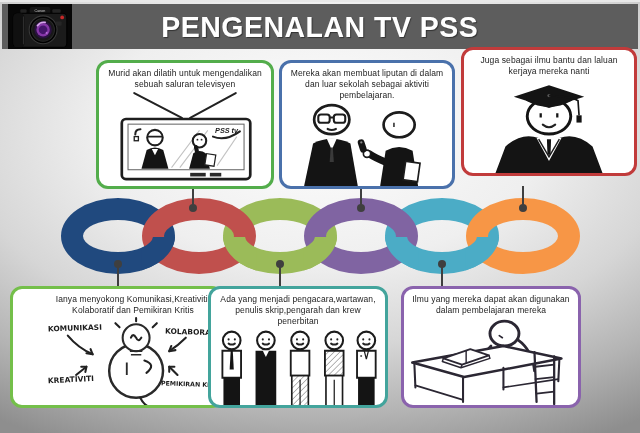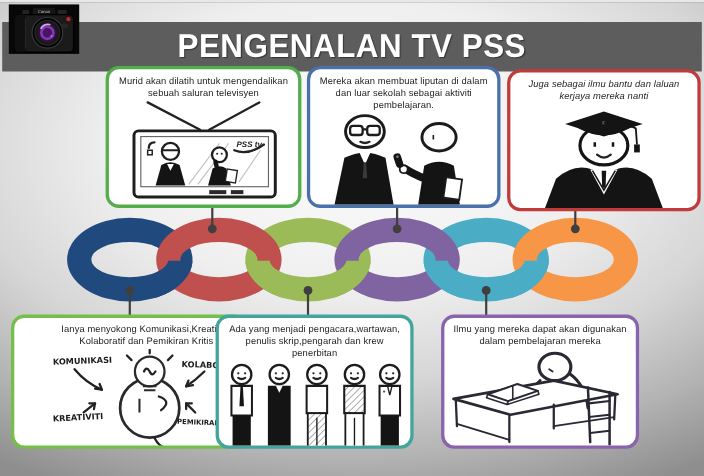--- a/index.html
+++ b/index.html
@@ -6,21 +6,21 @@
   .slide{
     position:relative;width:640px;height:433px;overflow:hidden;
     font-family:"Liberation Sans",sans-serif;
     background:
       radial-gradient(ellipse 90% 80% at 50% 30%, #fdfdfd 0%, #efefef 38%, #d6d6d6 62%, #b3b3b3 82%, #8e8e8e 100%);
     border-top:2px solid #e8e8e8;
   }
   
   .banner{
     position:absolute;left:2px;right:2px;top:2px;height:45px;
-    background:#5d5d5d;display:flex;align-items:center;justify-content:center;margin-top:16px;
+    background:#5d5d5d;display:flex;align-items:center;justify-content:center;
   }
   .banner .title{
     color:#fff;font-size:30px;font-weight:bold;letter-spacing:.5px;
     transform:scaleX(.95);text-shadow:1px 1px 1px rgba(0,0,0,.45);white-space:nowrap;
   }
   .camera-block{
     position:absolute;left:8px;top:2px;width:64px;height:45px;background:#070707;
   }
   
   .box{
@@ -28,21 +28,21 @@
     overflow:hidden;display:flex;flex-direction:column;align-items:center;
   }
   .caption{
     font-size:8.5px;line-height:1.3;color:#1c1c1c;text-align:center;
     padding:5px 7px 1px 7px;letter-spacing:.1px;
   }
   .illus{flex:1;width:100%;display:flex;align-items:flex-end;justify-content:center;}
   .illus svg{display:block;width:100%;height:100%;}
   #box-t1{left:96px;top:58px;width:172px;height:123px;}
   #box-t2{left:279px;top:58px;width:170px;height:123px;}
-  #box-t3{left:461px;top:61px;width:170px;height:123px;font-style:italic;}
+  #box-t3{left:461px;top:45px;width:170px;height:123px;}
   #box-b1{left:10px;top:284px;width:176px;height:116px;padding-left:32px;}
   #box-b2{left:196px;top:284px;width:174px;height:116px;}
   #box-b3{left:381px;top:284px;width:174px;height:116px;}
   
   #chain-svg{position:absolute;left:0;top:0;width:640px;height:433px;pointer-events:none;}
   .sketch{stroke:#222;stroke-width:2;fill:none;stroke-linecap:round;stroke-linejoin:round;}
 </style>
 </head>
 <body>
 
@@ -232,21 +232,21 @@
         <path class="sketch" d="M136 20 Q128 28 120 33" stroke-width="1.6"></path>
         <path class="sketch" d="M120 33 l6 -1 M120 33 l2 -5" stroke-width="1.6"></path>
         <path class="sketch" d="M30 56 L40 48" stroke-width="1.6"></path>
         <path class="sketch" d="M40 48 l-5 0 M40 48 l-1 5" stroke-width="1.6"></path>
         <path class="sketch" d="M128 56 L120 48" stroke-width="1.6"></path>
         <path class="sketch" d="M120 48 l5 0 M120 48 l0 5" stroke-width="1.6"></path>
       </svg>
     </div>
   </div>
 
-  <div class="box" id="box-b2" style="border-color: rgb(67, 164, 156);">
+  <div class="box" id="box-b2" style="border-color: rgb(67, 164, 156); margin-left: 12px;">
     <div class="caption">Ada yang menjadi pengacara,wartawan, penulis skrip,pengarah dan krew penerbitan</div>
     <div class="illus">
       <svg viewBox="0 0 168 86">
         <defs>
           <pattern id="hatch" width="4" height="4" patternUnits="userSpaceOnUse" patternTransform="rotate(45)">
             <rect width="4" height="4" fill="#fff"></rect>
               <line x1="0" y1="0" x2="0" y2="4" stroke="#9a9a9a" stroke-width="1.4"></line>
           </pattern>
         </defs>
 

